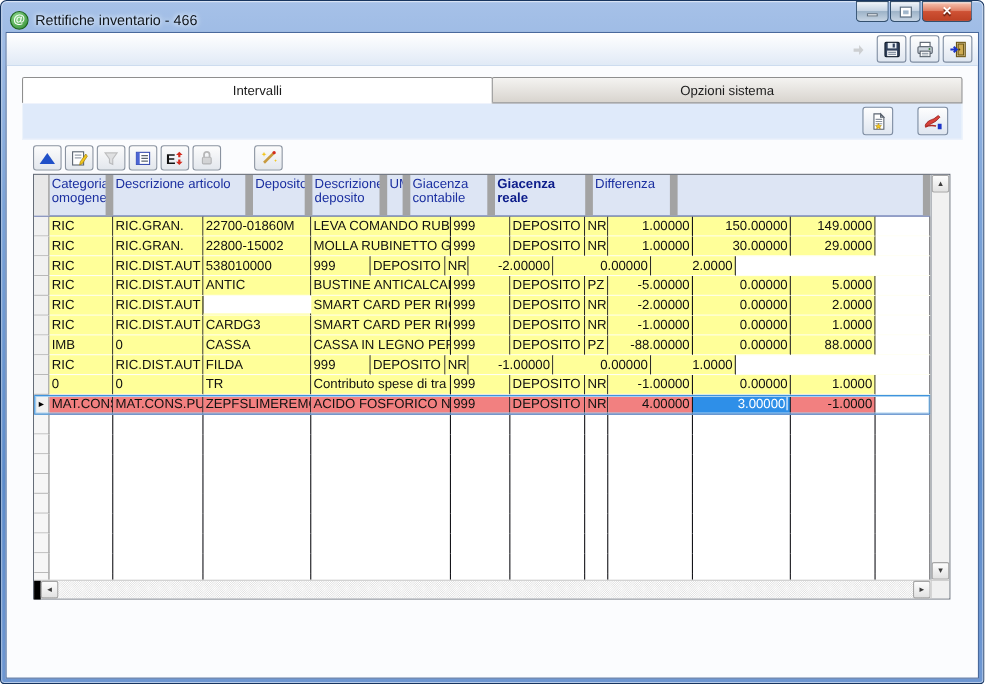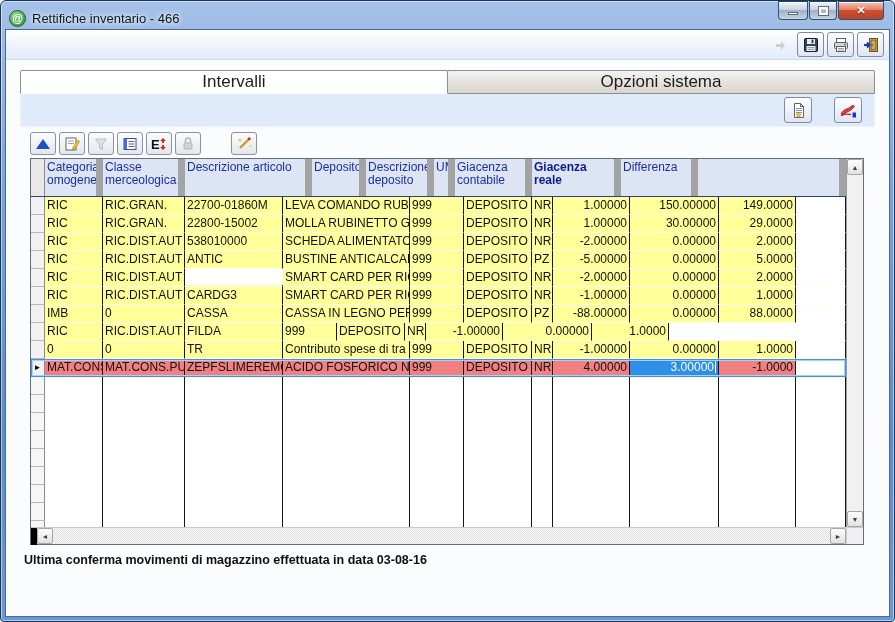--- a/index.html
+++ b/index.html
@@ -30,21 +30,21 @@
 
   
   .inner{flex:1;background:#fbfcfe;border:1px solid #49699c;overflow:hidden}
   .toolbar-strip{height:30px;background:linear-gradient(#ffffff,#e1eaf6);border-bottom:1px solid #cddcef;
     display:flex;justify-content:flex-end;align-items:center;padding:0 5px;gap:3px}
   .tbtn{width:27px;height:25px;border:1px solid #7e8ca0;border-radius:3px;
     background:linear-gradient(#fefefe,#dfe6f0);display:flex;align-items:center;justify-content:center}
   .tbtn.disabled{border-color:transparent;background:transparent;filter:grayscale(1);opacity:.55}
 
   .tabarea{margin:10px 14px 0;display:flex;height:24px;position:relative}
-  .tab{flex:1;display:flex;align-items:center;justify-content:center;font-size:17px;color:#1c1c1c;
+  .tab{flex:1;display:flex;align-items:center;justify-content:center;font-size:12px;color:#1c1c1c;
     border:1px solid #8e8e8e;background:linear-gradient(#f4f3f1,#d8d4ce);border-radius:2px 2px 0 0}
   .tab+.tab{margin-left:-1px}
   .tab.active{background:#fff;border-bottom:1px solid #fff;z-index:2}
 
   .bluebar{margin:0 14px;height:33px;background:#dfeafa;border:1px solid #edf3fb;border-top:none;
     display:flex;justify-content:flex-end;align-items:center;gap:22px;padding:0 12px}
   .bbtn{width:28px;height:26px;border:1px solid #7e8ca0;border-radius:3px;
     background:linear-gradient(#fefefe,#dfe6f0);display:flex;align-items:center;justify-content:center}
 
   .grid-toolbar{margin:5px 0 0 24px;display:flex;gap:3px;align-items:center}
@@ -229,21 +229,20 @@
             <path d="M14.5 9.5 l.4 1.1 1.1.4 -1.1.4 -.4 1.1 -.4 -1.1 -1.1 -.4 1.1 -.4 Z" fill="#f2c51d"></path>
           </svg>
         </div>
       </div>
 
     <div class="grid">
       <div class="grid-main">
         <div class="grid-header">
             <div class="ind hind"></div>
             <div class="hcell" style="width: 58px; flex: 0 0 58px;">Categoria omogenea</div>
-            <div class="hcell" style="width: 82px; flex: 0 0 82px;">Classe merceologica</div>
             <div class="hcell" style="width: 127px; flex: 0 0 127px;">Descrizione articolo</div>
             <div class="hcell" style="width: 54px; flex: 0 0 54px;">Deposito</div>
             <div class="hcell" style="width: 68px; flex: 0 0 68px;">Descrizione deposito</div>
             <div class="hcell" style="width: 21px; flex: 0 0 21px;">UM</div>
             <div class="hcell" style="width: 77px; flex: 0 0 77px;">Giacenza contabile</div>
             <div class="hcell hbold" style="width: 89px; flex: 0 0 89px;">Giacenza reale</div>
             <div class="hcell" style="width: 77px; flex: 0 0 77px;">Differenza</div>
             <div class="hcell" style="flex: 1 1 0%;"></div>
           </div>
         <div>
@@ -273,21 +272,20 @@
               <div class="gcell num" style="width: 77px; flex: 0 0 77px;">1.00000</div>
               <div class="gcell num" style="width: 89px; flex: 0 0 89px;">30.00000</div>
               <div class="gcell num" style="width: 77px; flex: 0 0 77px;">29.0000</div>
               <div class="gcell tail"></div>
             </div>
             <div class="grow pos">
               <div class="ind"></div>
               <div class="gcell" style="width: 58px; flex: 0 0 58px;">RIC</div>
               <div class="gcell" style="width: 82px; flex: 0 0 82px;">RIC.DIST.AUT</div>
               <div class="gcell" style="width: 98px; flex: 0 0 98px;">538010000</div>
-              <div class="gcell" style="width: 127px; flex: 0 0 127px;">SCHEDA ALIMENTATO</div>
               <div class="gcell" style="width: 54px; flex: 0 0 54px;">999</div>
               <div class="gcell" style="width: 68px; flex: 0 0 68px;">DEPOSITO</div>
               <div class="gcell" style="width: 21px; flex: 0 0 21px;">NR</div>
               <div class="gcell num" style="width: 77px; flex: 0 0 77px;">-2.00000</div>
               <div class="gcell num" style="width: 89px; flex: 0 0 89px;">0.00000</div>
               <div class="gcell num" style="width: 77px; flex: 0 0 77px;">2.0000</div>
               <div class="gcell tail"></div>
             </div>
             <div class="grow pos">
               <div class="ind"></div>
@@ -529,16 +527,15 @@
           </div>
         <div class="hfill"></div>
         <div class="sbtn">
             <span>►</span>
           </div>
       </div>
       <div class="corner"></div>
     </div>
 
 
-    <div class="status">Ultima conferma movimenti di magazzino effettuata in data 03-08-16</div>
 
   </div>
 </div>
 
 </body></html>

